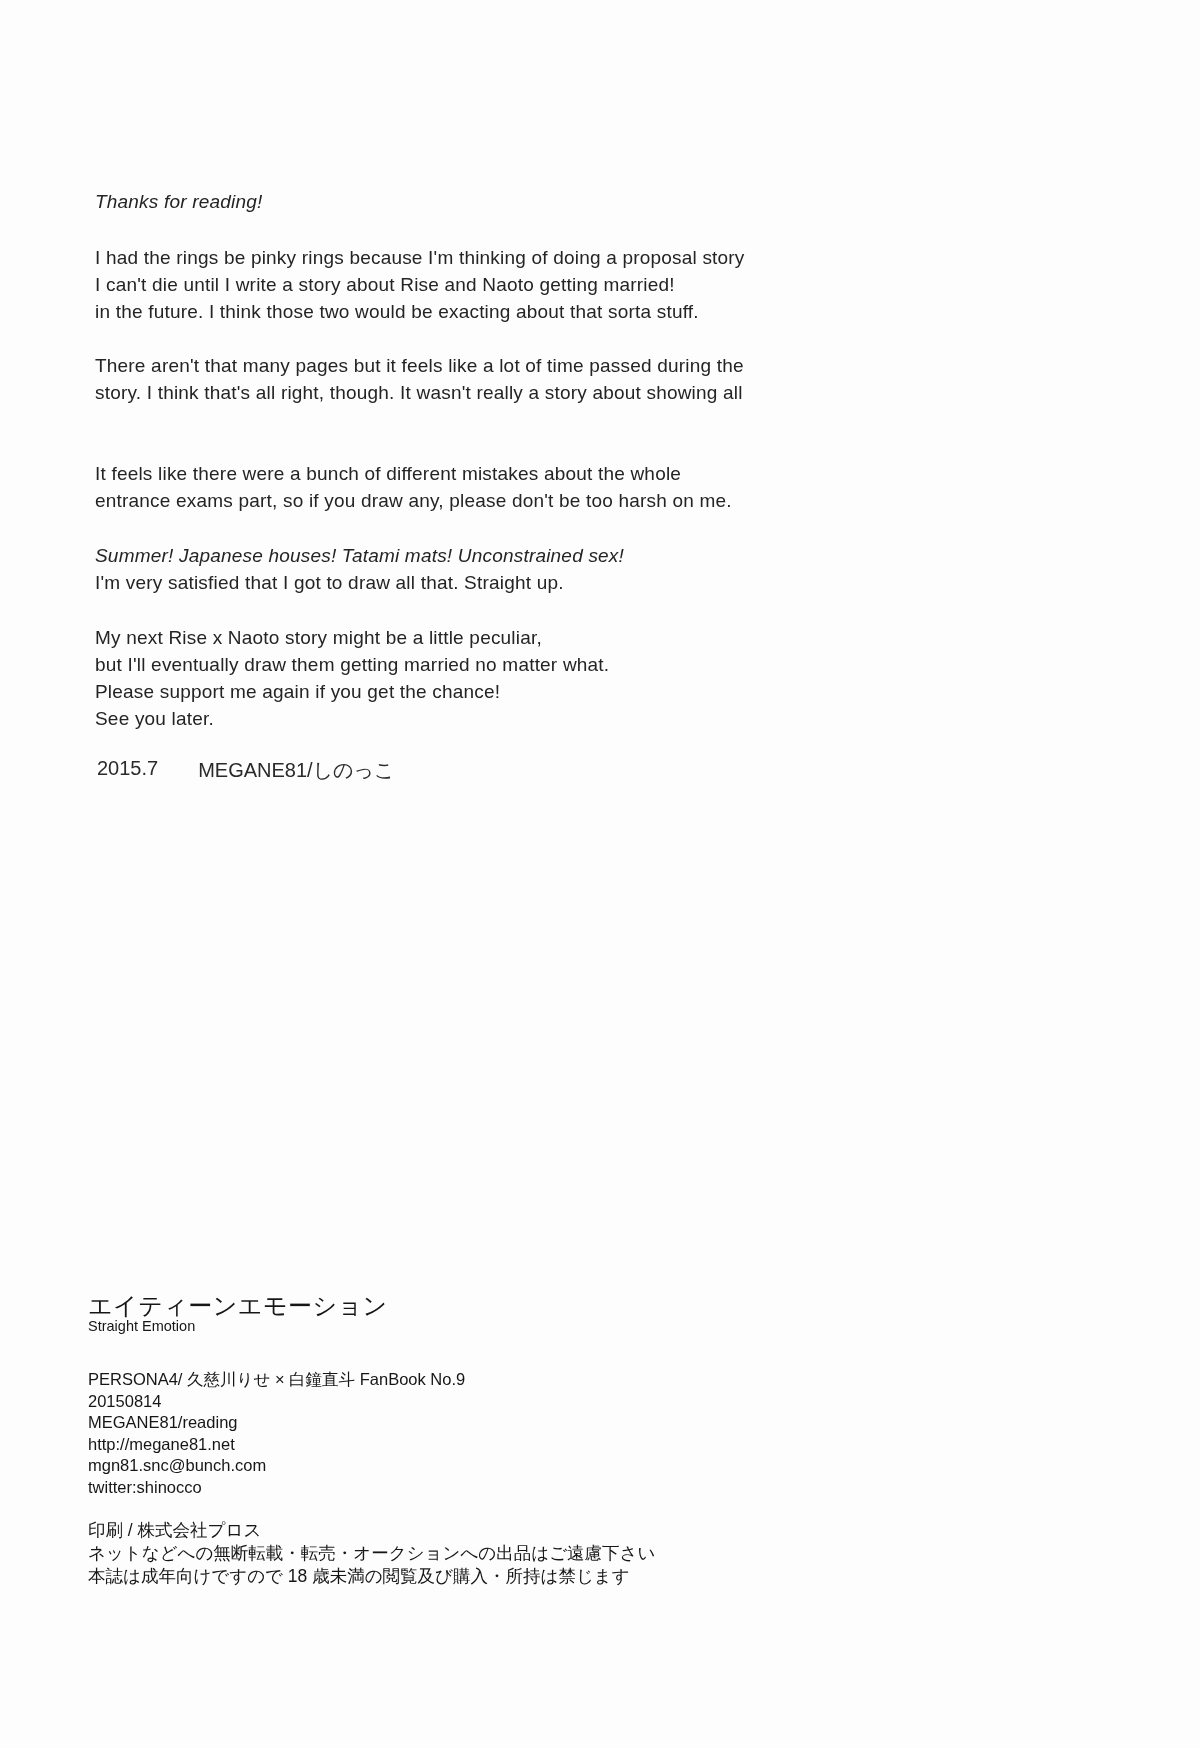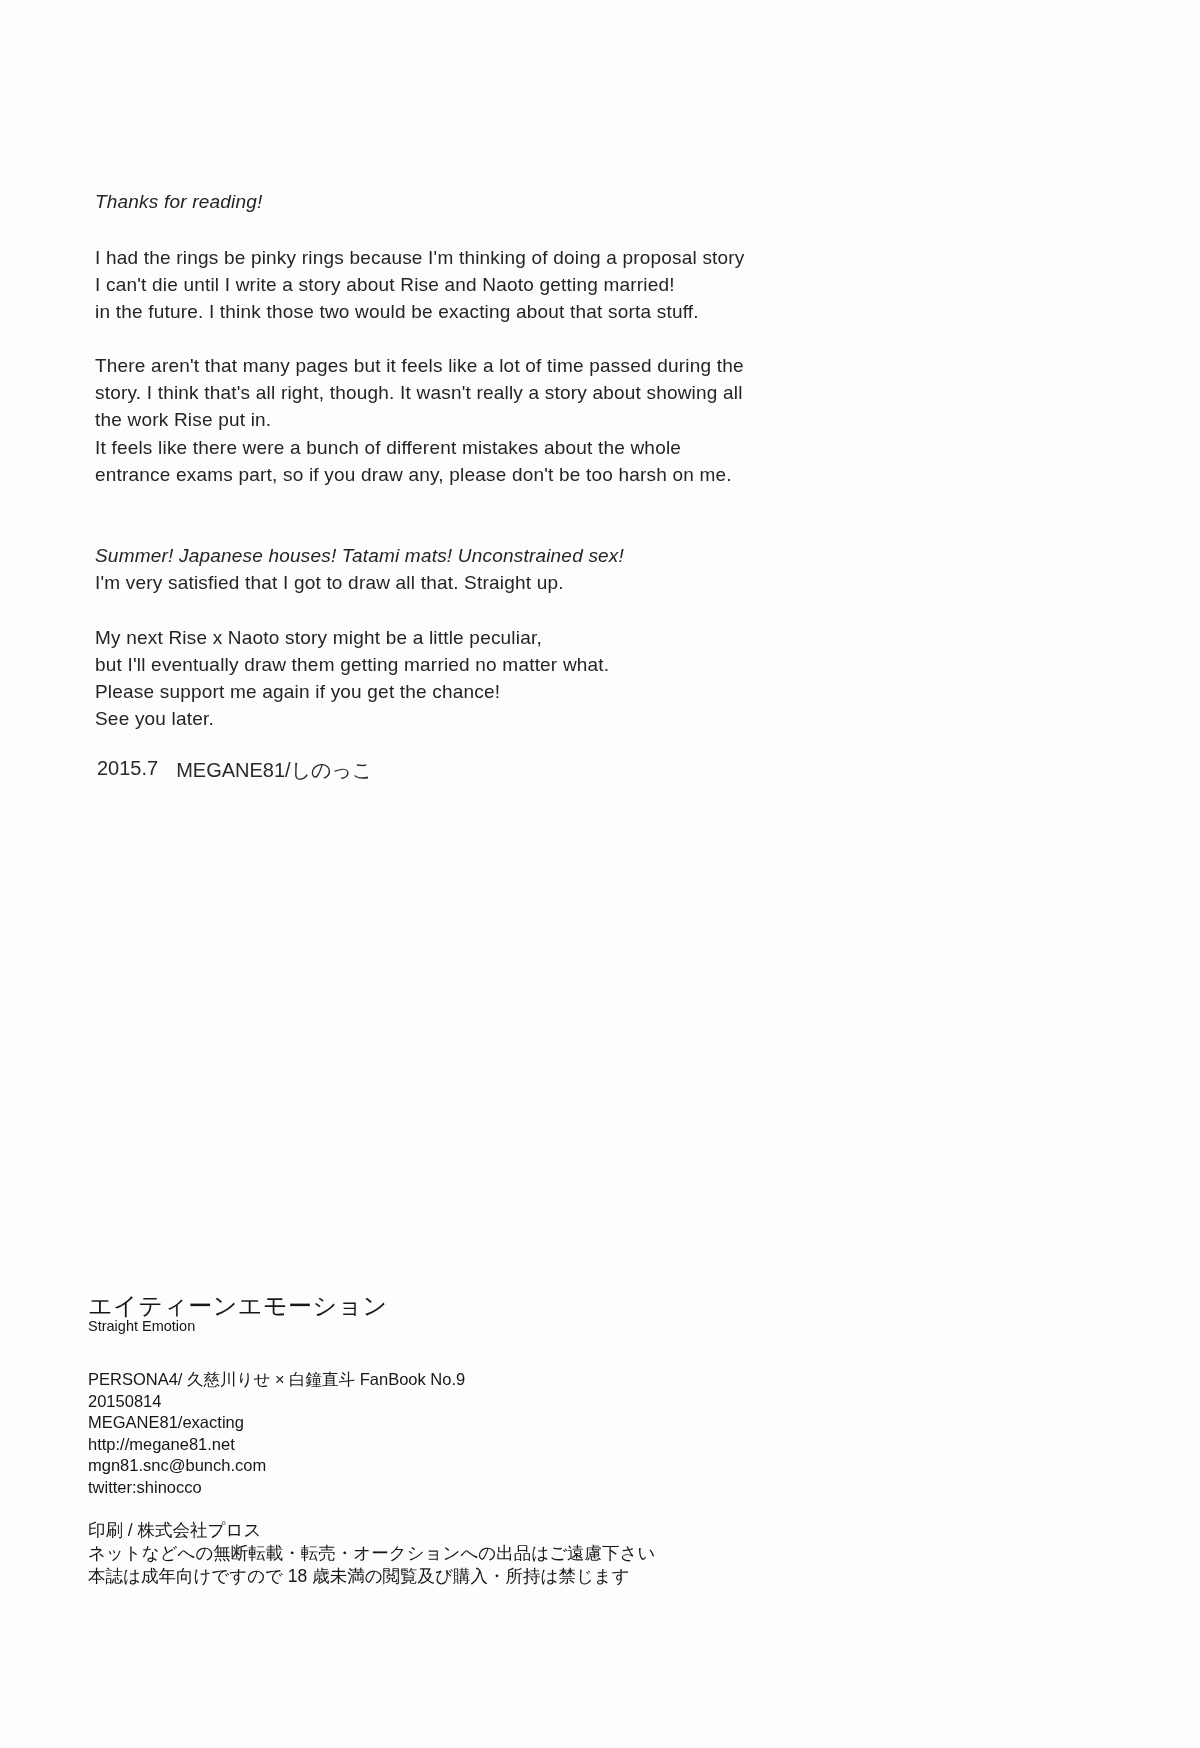--- a/index.html
+++ b/index.html
@@ -27,21 +27,21 @@
   }
   .line { white-space: nowrap; }
   .italic { font-style: italic; }
   .signoff {
     position: absolute;
     left: 97px;
     top: 757px;
     font-size: 20px;
     color: #2a2a2a;
     display: flex;
-    gap: 18px;
+    gap: 40px;
     white-space: nowrap;
     text-align: right;
   }
   .colophon {
     position: absolute;
     left: 88px;
     color: #161616;
     font-weight: normal;
     white-space: nowrap;
   }
@@ -76,24 +76,23 @@
 
   <div class="block" style="top:244px">
     <div class="line">I had the rings be pinky rings because I'm thinking of doing a proposal story</div>
     <div class="line">I can't die until I write a story about Rise and Naoto getting married!</div>
     <div class="line">in the future. I think those two would be exacting about that sorta stuff.</div>
   </div>
 
   <div class="block" style="top:352px">
     <div class="line">There aren't that many pages but it feels like a lot of time passed during the</div>
     <div class="line">story. I think that's all right, though. It wasn't really a story about showing all</div>
-    <div class="line">the work Rise put in.</div>
   </div>
 
-  <div class="block" style="top:434px">
+  <div class="block" style="top:460px">
     <div class="line">It feels like there were a bunch of different mistakes about the whole</div>
     <div class="line">entrance exams part, so if you draw any, please don't be too harsh on me.</div>
   </div>
 
   <div class="block" style="top:542px">
     <div class="line italic">Summer! Japanese houses! Tatami mats! Unconstrained sex!</div>
     <div class="line">I'm very satisfied that I got to draw all that. Straight up.</div>
   </div>
 
   <div class="block" style="top:624px">
@@ -108,21 +107,21 @@
     <span>MEGANE81/しのっこ</span>
   </div>
 
   <div class="colophon title-jp">エイティーンエモーション</div>
 
   <div class="colophon title-en">Straight Emotion</div>
 
   <div class="colophon credits">
     <div class="line">PERSONA4/ 久慈川りせ × 白鐘直斗 FanBook No.9</div>
     <div class="line">20150814</div>
-    <div class="line">MEGANE81/exacting</div>
+    <div class="line">MEGANE81/reading</div>
     <div class="line">http://megane81.net</div>
     <div class="line">mgn81.snc@bunch.com</div>
     <div class="line">twitter:shinocco</div>
   </div>
 
   <div class="colophon printing">
     <div class="line">印刷 / 株式会社プロス</div>
     <div class="line">ネットなどへの無断転載・転売・オークションへの出品はご遠慮下さい</div>
     <div class="line">本誌は成年向けですので 18 歳未満の閲覧及び購入・所持は禁じます</div>
   </div>

